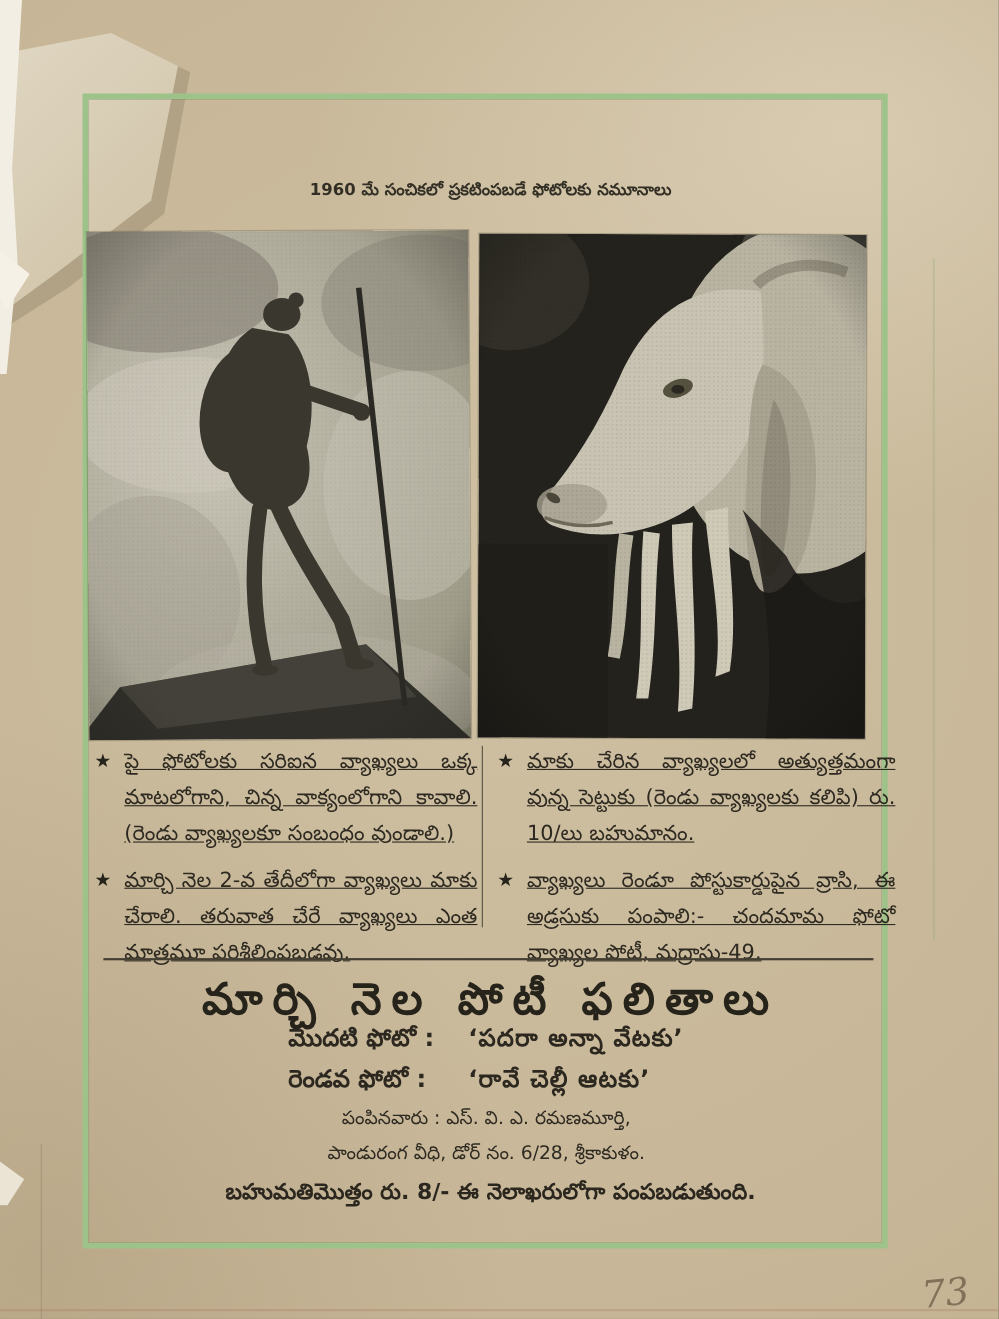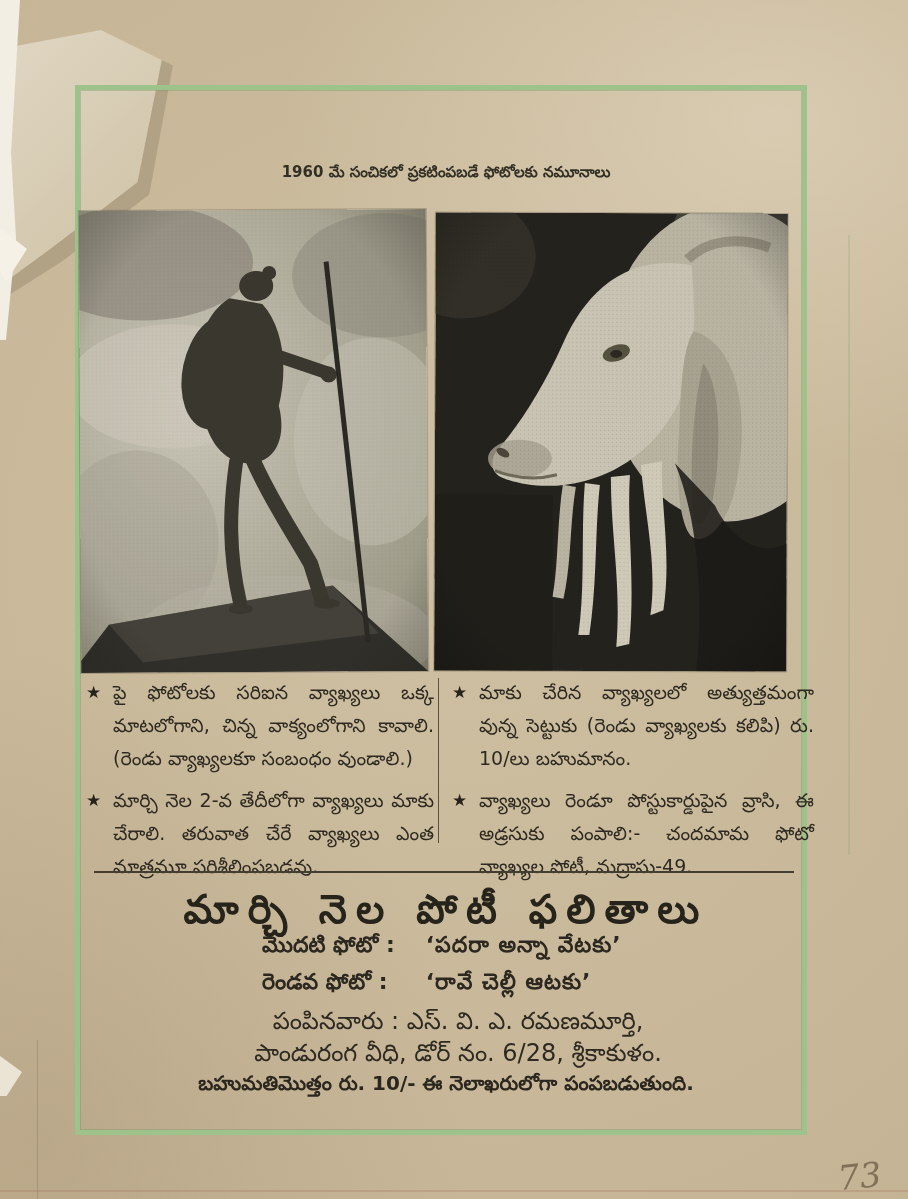--- a/index.html
+++ b/index.html
@@ -43,33 +43,33 @@
   .photo{position:absolute;overflow:hidden;box-shadow:0 0 0 1px rgba(60,55,45,.25);}
   .photo-left{left:80px;top:210px;width:347px;height:462px;transform:rotate(-.3deg);}
   .photo-right{left:435px;top:213px;width:352px;height:458px;transform:rotate(.2deg);}
   .photo svg{display:block;}
 
   .rules-col{position:absolute;top:676px;font-size:19px;line-height:1.74;text-align:justify;}
   .rules-left{left:86px;width:348px;}
   .rules-right{left:452px;width:362px;}
   .bullet{display:flex;margin-bottom:9px;}
   .star{width:27px;flex:0 0 27px;font-size:17px;color:#26231b;padding-top:2px;}
-  .btext{flex:1;color:#2e2a21;}
+  .btext{flex:1;color:#2e2a21;text-decoration:underline;}
   .col-divider{position:absolute;left:438px;top:678px;width:1px;height:165px;background:rgba(50,45,35,.75);}
 
   .rule-hr{position:absolute;left:94px;top:871px;width:700px;height:2px;background:#443e32;}
 
   .results-heading{position:absolute;left:96px;top:886px;width:700px;text-align:center;
     font-size:40px;font-weight:700;letter-spacing:9px;color:#26231b;}
   .result-row{position:absolute;left:262px;font-size:22px;font-weight:600;color:#2c2820;}
   .row1{top:932px;}
   .row2{top:969px;}
   .rlabel{display:inline-block;width:156px;}
   .rcaption{letter-spacing:1px;}
-  .sender-line{position:absolute;left:108px;width:700px;text-align:center;font-size:24px;color:#2e2a21;}
+  .sender-line{position:absolute;left:92px;width:700px;text-align:center;font-size:17px;color:#2e2a21;}
   .sender1{top:1007px;}
   .sender2{top:1039px;}
   .footer-note{position:absolute;left:96px;top:1071px;width:700px;text-align:center;
     font-size:20px;font-weight:700;color:#2b271f;}
 
   .page-number{position:absolute;left:838px;top:1156px;font-family:"DejaVu Serif","Liberation Serif",serif;
     font-style:italic;font-size:34px;color:rgba(118,101,78,.85);transform:rotate(-6deg);}
 </style>
 </head>
 <body>
@@ -203,16 +203,16 @@
   </div>
   <div class="result-row row2">
     <span class="rlabel">రెండవ ఫోటో :</span>
     <span class="rcaption">‘రావే చెల్లీ ఆటకు’</span>
   </div>
   <div class="sender-line sender1">
     <span>పంపినవారు :</span>
     <span>ఎస్. వి. ఎ. రమణమూర్తి,</span>
   </div>
   <div class="sender-line sender2">పాండురంగ వీధి, డోర్ నం. 6/28, శ్రీకాకుళం.</div>
-  <div class="footer-note">బహుమతిమొత్తం రు. 10/- ఈ నెలాఖరులోగా పంపబడుతుంది.</div>
+  <div class="footer-note">బహుమతిమొత్తం రు. 8/- ఈ నెలాఖరులోగా పంపబడుతుంది.</div>
 
   <div class="page-number">73</div>
 </div>
 
 </body></html>

